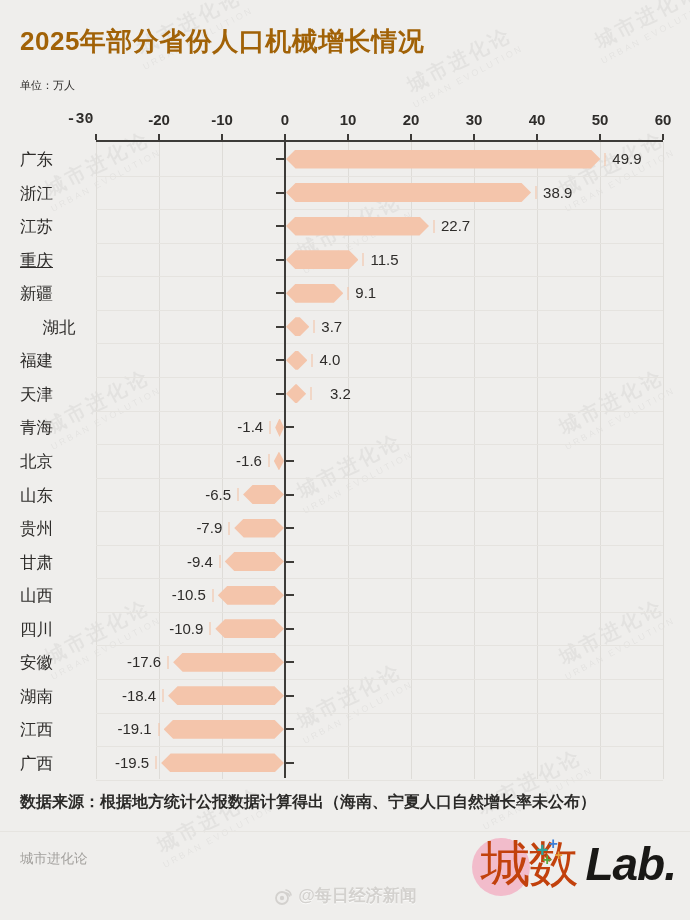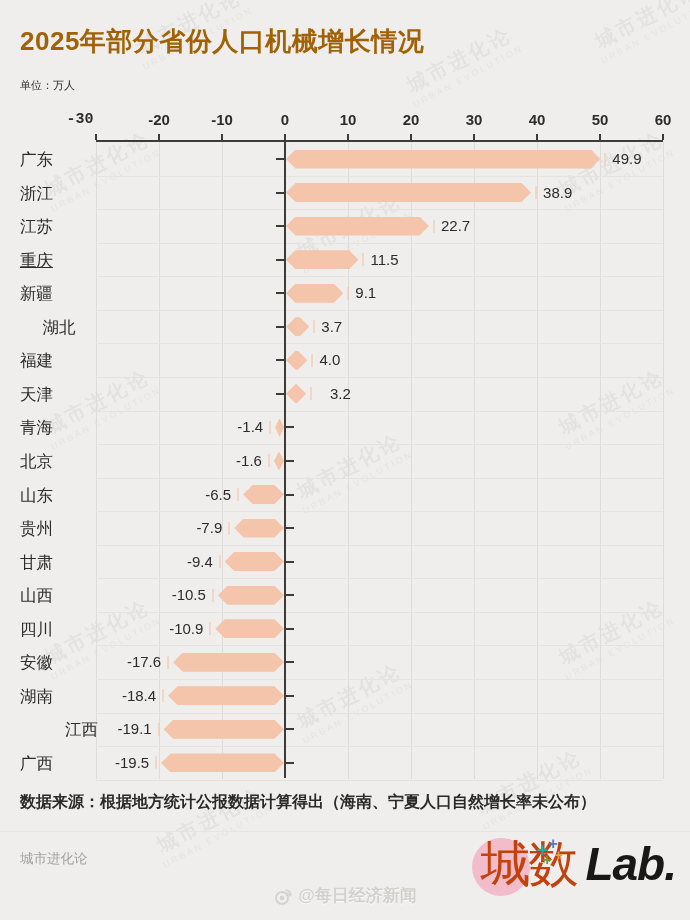--- a/index.html
+++ b/index.html
@@ -234,21 +234,21 @@
       <div class="cat-label" style="top: 651.25px;">安徽</div>
       <div class="bar" style="top: 652.75px; width: 110.88px; height: 19px; clip-path: polygon(0px 50%, 9.5px 0px, calc(100% - 9.5px) 0px, 100% 50%, calc(100% - 9.5px) 100%, 9.5px 100%); background: rgb(244, 197, 171); left: 173.12px;"></div>
       <div class="bar-nub" style="top: 661.25px; left: 286px;"></div>
       <div class="bar-cap" style="top: 655.75px; height: 13px; left: 167.12px;"></div>
       <div class="val-label" style="top: 652.25px; right: 528.88px;">-17.6</div>
       <div class="cat-label" style="top: 684.8px;">湖南</div>
       <div class="bar" style="top: 686.3px; width: 115.92px; height: 19px; clip-path: polygon(0px 50%, 9.5px 0px, calc(100% - 9.5px) 0px, 100% 50%, calc(100% - 9.5px) 100%, 9.5px 100%); background: rgb(244, 197, 171); left: 168.08px;"></div>
       <div class="bar-nub" style="top: 694.8px; left: 286px;"></div>
       <div class="bar-cap" style="top: 689.3px; height: 13px; left: 162.08px;"></div>
       <div class="val-label" style="top: 685.8px; right: 533.92px;">-18.4</div>
-      <div class="cat-label" style="top: 718.35px; text-align: right;">江西</div>
+      <div class="cat-label" style="top: 718.35px;">江西</div>
       <div class="bar" style="top: 719.85px; width: 120.33px; height: 19px; clip-path: polygon(0px 50%, 9.5px 0px, calc(100% - 9.5px) 0px, 100% 50%, calc(100% - 9.5px) 100%, 9.5px 100%); background: rgb(244, 197, 171); left: 163.67px;"></div>
       <div class="bar-nub" style="top: 728.35px; left: 286px;"></div>
       <div class="bar-cap" style="top: 722.85px; height: 13px; left: 157.67px;"></div>
       <div class="val-label" style="top: 719.35px; right: 538.33px;">-19.1</div>
       <div class="cat-label" style="top: 751.9px;">广西</div>
       <div class="bar" style="top: 753.4px; width: 122.85px; height: 19px; clip-path: polygon(0px 50%, 9.5px 0px, calc(100% - 9.5px) 0px, 100% 50%, calc(100% - 9.5px) 100%, 9.5px 100%); background: rgb(244, 197, 171); left: 161.15px;"></div>
       <div class="bar-nub" style="top: 761.9px; left: 286px;"></div>
       <div class="bar-cap" style="top: 756.4px; height: 13px; left: 155.15px;"></div>
       <div class="val-label" style="top: 752.9px; right: 540.85px;">-19.5</div>
     </div>

